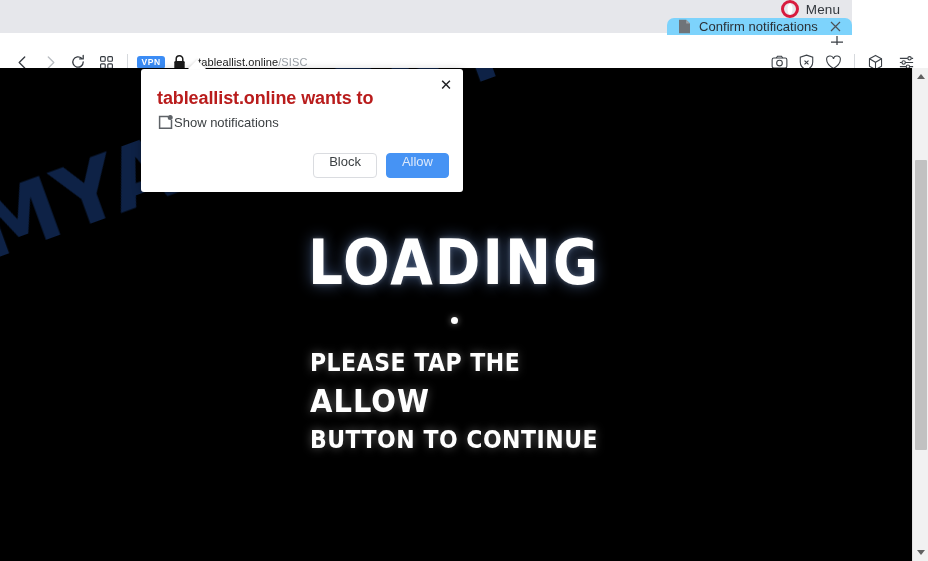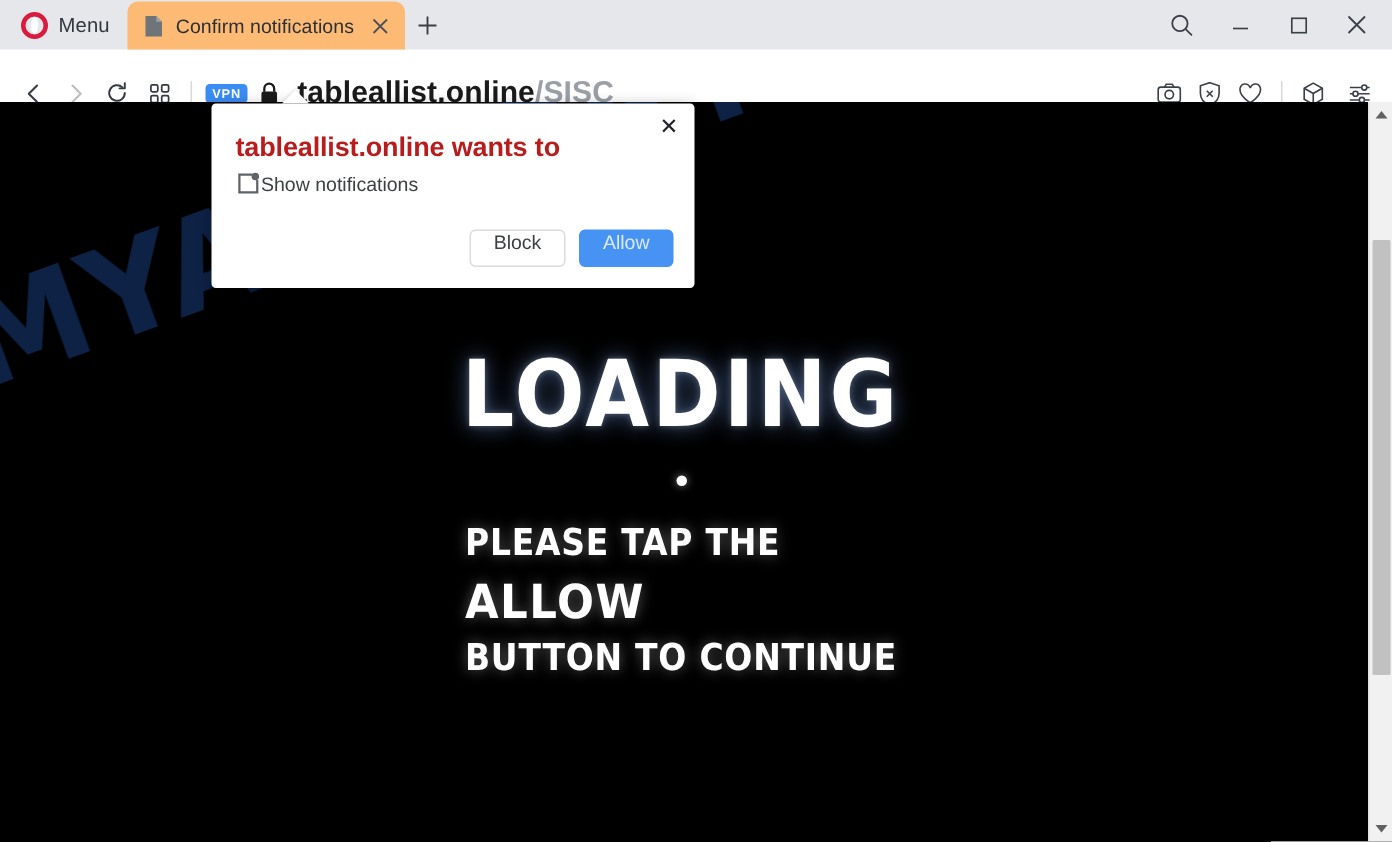--- a/index.html
+++ b/index.html
@@ -6,23 +6,23 @@
   html, body {
     width:928px; height:561px;
     font-family:"Liberation Sans", sans-serif;
     background:#ffffff;
     overflow:hidden;
   }
   #app { position:relative; width:928px; height:561px; background:#fff; }
 
   
   .tabbar {
-    position:absolute; left:0; top:0; width:928px; height:33px;
+    position:absolute; left:0; top:0; width:852px; height:33px;
     background:#e6e7eb;
-    display:flex; align-items:flex-end;
+    display:flex; align-items:flex-end;flex-direction:column;
   }
   .menu-btn {
     display:flex; align-items:center; gap:7px;
     height:33px; padding:0 12px 0 14px;
     cursor:pointer;
   }
   .opera-o {
     width:18px; height:18px; border-radius:50%;
     border:3.2px solid #d81b3e;
     position:relative; flex:none;
@@ -31,21 +31,21 @@
     content:""; position:absolute; left:50%; top:50%;
     transform:translate(-50%,-50%);
     width:5px; height:11px; border-radius:50%;
     background:#ffffff;
   }
   .menu-label { font-size:13.5px; color:#32373d; letter-spacing:.1px; }
 
   .tab {
     position:relative;
     height:32px; min-width:185px;
-    background:#fdba74;
+    background:#7dd3fc;
     border-radius:7px 7px 0 0;
     display:flex; align-items:center;
     padding:0 8px 0 11px; gap:8px;
     cursor:pointer;
   }
   .tab-favicon { width:13px; height:15px; flex:none; position:relative; }
   .tab-title {
     font-size:13px; color:#2b3036; white-space:nowrap;
     flex:1; letter-spacing:.05px;
   }
@@ -88,22 +88,22 @@
   }
   .vpn-badge {
     background:#3b8cf5; color:#fff;
     font-size:8.5px; font-weight:bold; letter-spacing:.55px;
     padding:2.5px 4.5px 2px; border-radius:3px;
     margin-left:2px; margin-right:7px; flex:none; cursor:pointer;
     line-height:1;
   }
   .lock-icon { width:15px; height:17px; flex:none; margin-right:11px; cursor:pointer; }
   .urltext {
-    font-size:20px; color:#1a1a1a; white-space:nowrap;
-    letter-spacing:.1px; cursor:text; flex:1;font-weight:bold;
+    font-size:11px; color:#1a1a1a; white-space:nowrap;
+    letter-spacing:.1px; cursor:text; flex:1;
   }
   .urltext .path { color:#9aa0a6; }
   .navbar-right { display:flex; align-items:center; gap:0; margin-left:auto; }
   .nav-ico {
     width:27px; height:28px; display:flex; align-items:center;
     justify-content:center; color:#3c4147; cursor:pointer;
   }
   .nav-ico.sp { margin-left:4px; }
 
   

